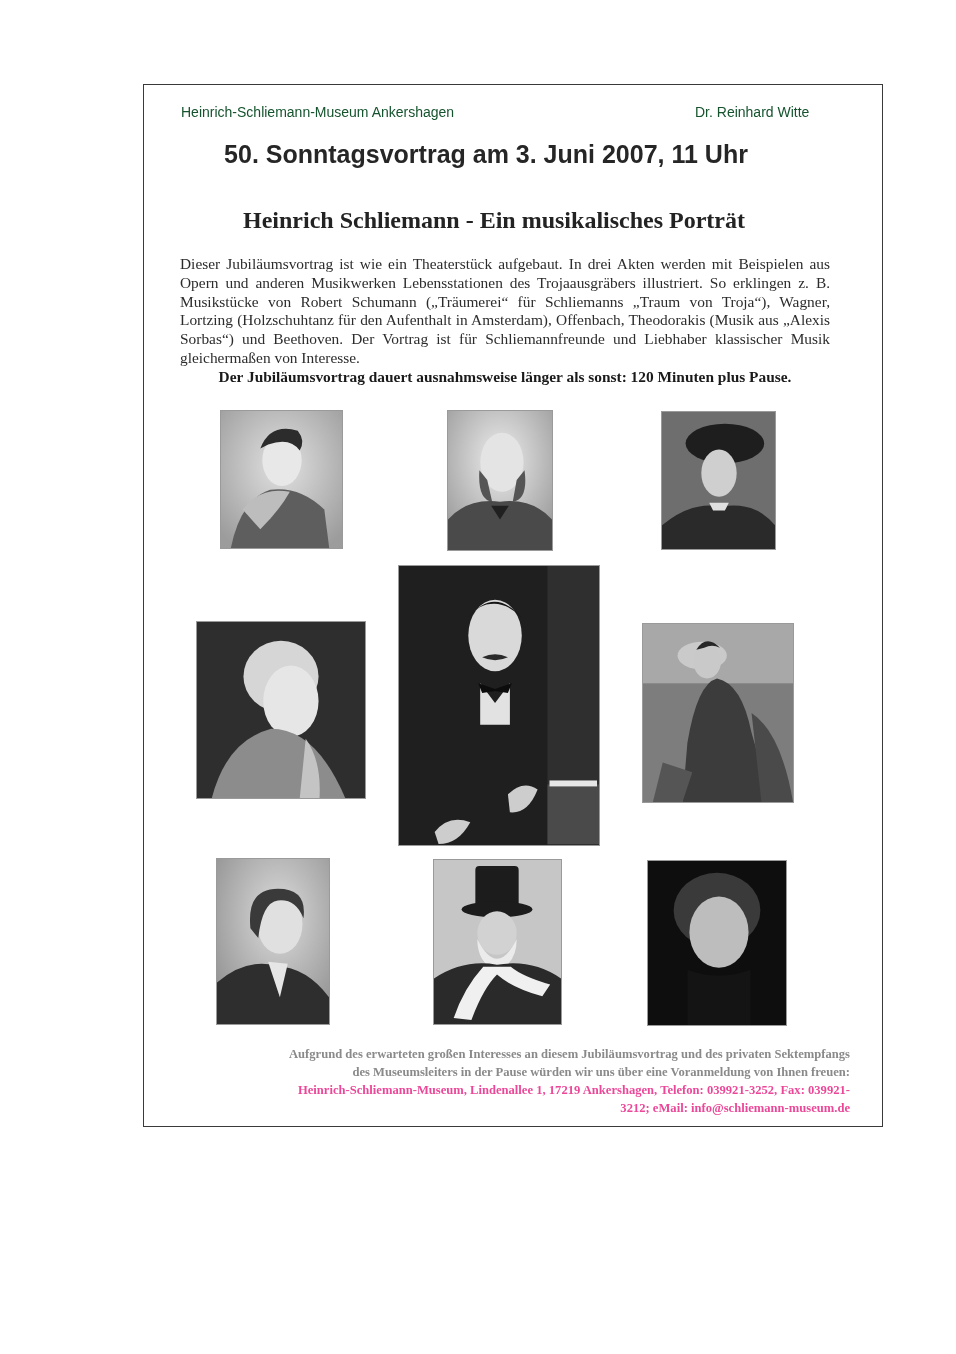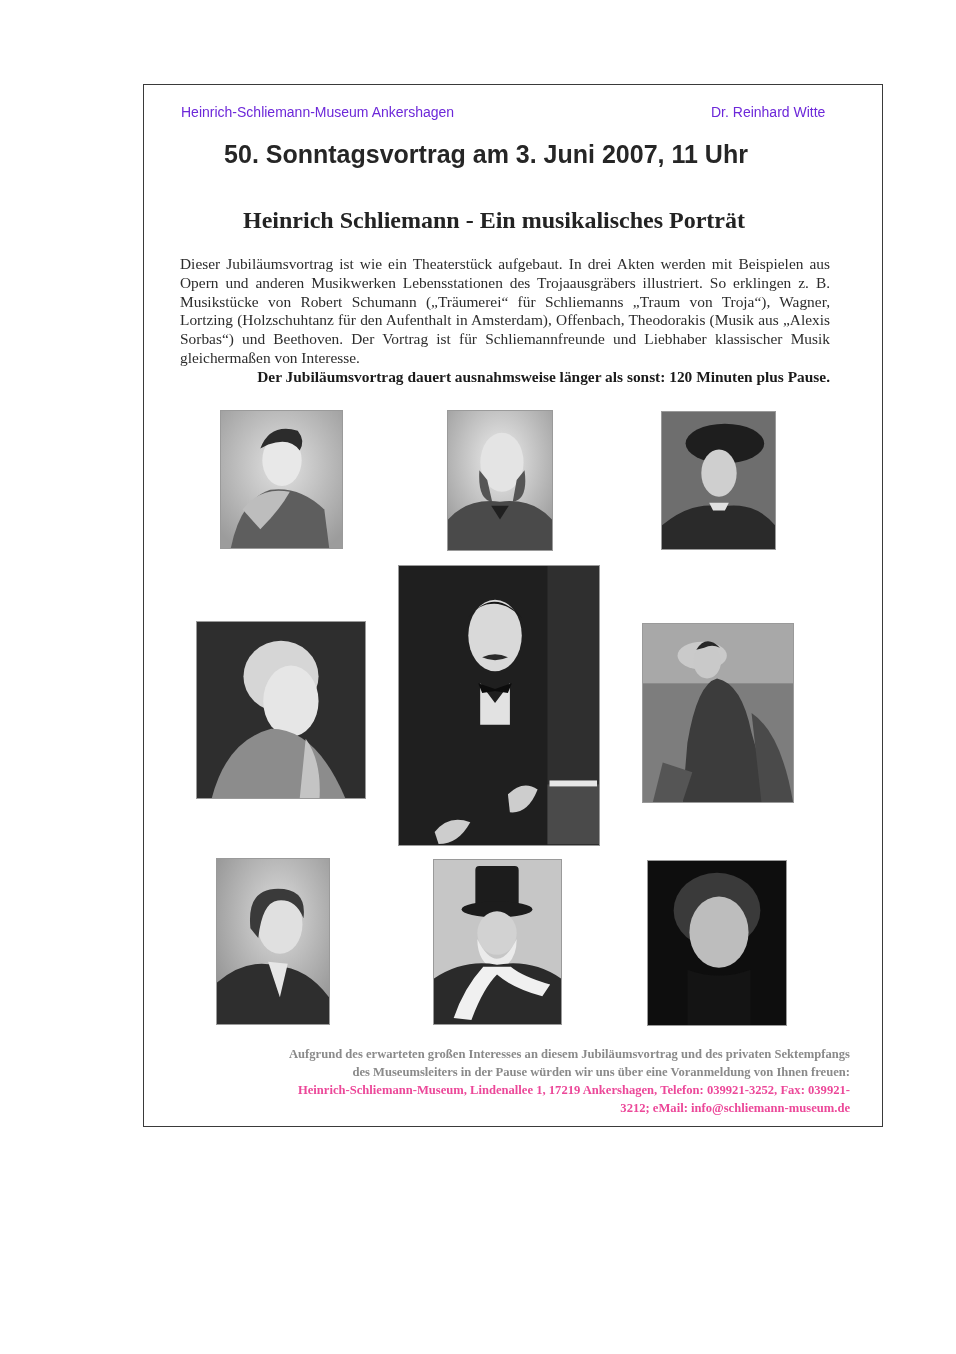--- a/index.html
+++ b/index.html
@@ -3,41 +3,41 @@
 <meta charset="utf-8">
 <style>
   html, body { margin: 0; padding: 0; background: #ffffff; }
   body { width: 956px; height: 1354px; position: relative; overflow: hidden; }
   .page-frame {
     position: absolute; left: 143px; top: 84px; width: 740px; height: 1043px;
     border: 1px solid #3a3a3a; box-sizing: border-box; background: #fff;
   }
   .hdr-left, .hdr-right {
     position: absolute; top: 104px; font-family: "Liberation Sans", sans-serif;
-    font-size: 14px; color: #6d28d9;
+    font-size: 14px; color: #14532d;
   }
   .hdr-left { left: 181px; }
-  .hdr-right { left: 695px; margin-left: 16px; }
+  .hdr-right { left: 695px; }
   .title {
     position: absolute; top: 140px; left: 0; width: 956px; text-align: center;
     font-family: "Liberation Sans", sans-serif; font-weight: bold; font-size: 25px;
     color: #262626; letter-spacing: 0px; padding-left: 16px; box-sizing: border-box;
   }
   .subtitle {
     position: absolute; top: 207px; left: 0; width: 952px; text-align: center;
     font-family: "Liberation Serif", serif; font-weight: bold; font-size: 24px;
     color: #232323; padding-left: 36px; box-sizing: border-box;
   }
   .body-text {
     position: absolute; top: 255px; left: 180px; width: 650px;
     font-family: "Liberation Serif", serif; font-size: 15.4px; line-height: 18.8px;
     color: #2c2c2c; text-align: justify;
   }
   .body-text p { margin: 0; }
-  .body-bold { font-weight: bold; color: #1a1a1a; text-align: right; white-space: nowrap; font-size: 15.4px; }
+  .body-bold { font-weight: bold; color: #1a1a1a; text-align: center; white-space: nowrap; font-size: 15.4px; }
   .portrait {
     position: absolute; overflow: hidden; box-sizing: border-box;
     border: 1px solid #9a9a9a;
   }
   .portrait svg { width: 100%; height: 100%; display: block; }
   .footer {
     position: absolute; top: 1045px; left: 170px; width: 680px; text-align: right;
     font-family: "Liberation Serif", serif; font-weight: bold; font-size: 12.6px; line-height: 18px;
   }
   .footer .gray { color: #8a8a8a; }

